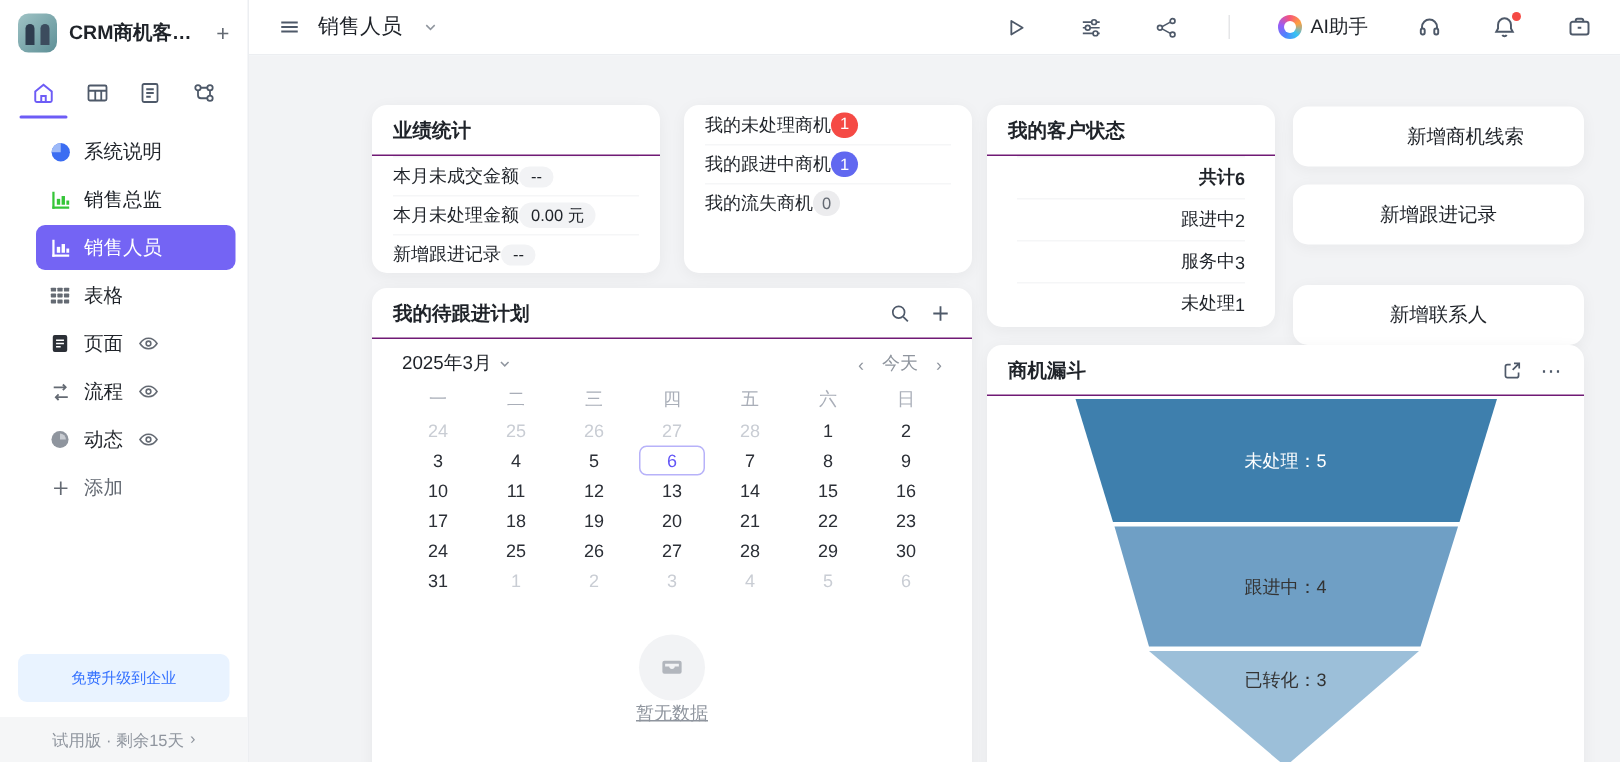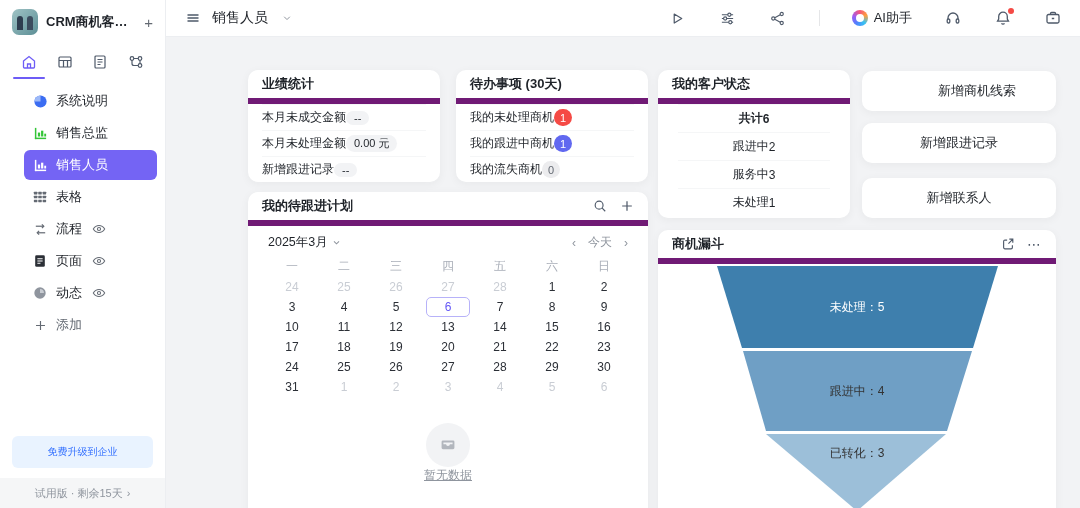--- a/index.html
+++ b/index.html
@@ -38,37 +38,37 @@
   .tb-divider { width:1px; height:16px; background:#e5e6e8; }
   .ai-chip { display:flex; align-items:center; gap:6px; cursor:pointer; }
   .ai-orb { width:16px; height:16px; border-radius:50%; background:conic-gradient(from 210deg,#4e83fd,#9a5cf5,#f5537e,#ff9f3d,#35c3f3,#4e83fd); position:relative; }
   .ai-orb:after { content:""; position:absolute; inset:4px; border-radius:50%; background:#fff; }
   .ai-label { font-size:13px; color:#1f2329; }
   .bell-dot { position:absolute; top:-1px; right:-2px; width:6px; height:6px; border-radius:50%; background:#f54a45; }
 
   
   .main { position:absolute; left:166px; top:37px; width:914px; height:471px; background:#f2f3f5; overflow:hidden; }
   .card { position:absolute; background:#fff; border-radius:10px; box-shadow:0 2px 10px rgba(31,35,41,.05); }
-  .card-title-row { display:flex; align-items:center; height:34px; padding:0 14px; border-bottom:6px solid #701a75; }
+  .card-title-row { display:flex; align-items:center; height:34px; padding:0 14px; border-bottom:1px solid #701a75; }
   .card-title { font-size:13px; font-weight:700; }
   .ct-actions { margin-left:auto; display:flex; align-items:center; gap:12px; color:#4e5969; }
   .ct-actions .tb-ic { width:15px; height:15px; }
 
   .card-perf   { left:82px;  top:33px;  width:192px; height:112px; }
   .card-todo   { left:290px; top:33px;  width:192px; height:112px; }
   .card-status { left:492px; top:33px;  width:192px; height:148px; }
   .action-btn  { position:absolute; left:696px; width:194px; height:40px; background:#fff; border-radius:10px; box-shadow:0 2px 10px rgba(31,35,41,.05); display:flex; align-items:center; justify-content:center; font-size:13px; cursor:pointer; }
   .card-cal    { left:82px;  top:155px; width:400px; height:332px; }
   .card-funnel { left:492px; top:193px; width:398px; height:300px; }
 
   .stat-row { display:flex; align-items:center; height:26px; margin:0 14px; font-size:12px; border-top:1px solid #f5f6f7; }
   .stat-row:first-of-type { border-top:none; }
   .pill { background:#f2f3f5; color:#1f2329; font-size:11px; border-radius:999px; padding:1px 8px; }
   .badge { min-width:18px; height:17px; border-radius:999px; font-size:11px; display:flex; align-items:center; justify-content:center; padding:0 5px; }
-  .st-row { display:flex; align-items:center; justify-content:center; height:28px; margin:0 20px; font-size:12px; border-top:1px solid #f5f6f7; }
+  .st-row { display:flex; align-items:center; justify-content:flex-end; height:28px; margin:0 20px; font-size:12px; border-top:1px solid #f5f6f7; }
   .st-row:first-of-type { border-top:none; }
   .st-row.total { font-weight:700; }
 
   
   .cal-month-row { display:flex; align-items:center; padding:8px 20px 4px 20px; font-size:12.5px; }
   .cal-month { display:flex; align-items:center; gap:4px; color:#1f2329; cursor:pointer; }
   .cal-nav { margin-left:auto; display:flex; align-items:center; gap:12px; color:#8f959e; font-size:12px; }
   .cal-nav span { cursor:pointer; }
   .cal-weekdays,.cal-grid { display:grid; grid-template-columns:repeat(7,1fr); padding:0 18px; }
   .cal-weekdays { height:22px; align-items:center; color:#a9aeb8; font-size:12px; text-align:center; }
@@ -173,53 +173,53 @@
               <rect x="11" y="6.5" width="4" height="3" rx="0.5"></rect>
               <rect x="1" y="11" width="4" height="3" rx="0.5"></rect>
               <rect x="6" y="11" width="4" height="3" rx="0.5"></rect>
               <rect x="11" y="11" width="4" height="3" rx="0.5"></rect>
             </svg>
           </span>
         <span>表格</span>
       </div>
       <div class="nav-item">
         <span class="ni-icon">
+            <svg class="ic" width="14" height="14" viewBox="0 0 16 16">
+              <rect x="2.5" y="1.5" width="11" height="13" rx="1.5" fill="#2b2f36"></rect>
+              <path d="M5 5.5h6M5 8h6M5 10.5h3.5" stroke="#fff" stroke-width="1.2"></path>
+            </svg>
+          </span>
+        <span>页面</span>
+        <span class="eye">
+            <svg class="ic" width="14" height="14" viewBox="0 0 16 16" fill="none" stroke="#646a73" stroke-width="1.2">
+              <path d="M1.5 8s2.5-4 6.5-4 6.5 4 6.5 4-2.5 4-6.5 4S1.5 8 1.5 8z"></path>
+              <circle cx="8" cy="8" r="1.8"></circle>
+            </svg>
+          </span>
+      </div>
+      <div class="nav-item">
+        <span class="ni-icon">
             <svg class="ic" width="15" height="15" viewBox="0 0 16 16" fill="none" stroke="#646a73" stroke-width="1.3">
               <path d="M3 4.5h8"></path>
               <path d="M9.5 2.5 11.5 4.5 9.5 6.5"></path>
               <path d="M13 11.5H5"></path>
               <path d="M6.5 9.5 4.5 11.5 6.5 13.5"></path>
             </svg>
           </span>
         <span>流程</span>
         <span class="eye">
             <svg class="ic" width="14" height="14" viewBox="0 0 16 16" fill="none" stroke="#646a73" stroke-width="1.2">
               <path d="M1.5 8s2.5-4 6.5-4 6.5 4 6.5 4-2.5 4-6.5 4S1.5 8 1.5 8z"></path>
               <circle cx="8" cy="8" r="1.8"></circle>
             </svg>
           </span>
       </div>
       <div class="nav-item">
         <span class="ni-icon">
             <svg class="ic" width="14" height="14" viewBox="0 0 16 16">
-              <rect x="2.5" y="1.5" width="11" height="13" rx="1.5" fill="#2b2f36"></rect>
-              <path d="M5 5.5h6M5 8h6M5 10.5h3.5" stroke="#fff" stroke-width="1.2"></path>
-            </svg>
-          </span>
-        <span>页面</span>
-        <span class="eye">
-            <svg class="ic" width="14" height="14" viewBox="0 0 16 16" fill="none" stroke="#646a73" stroke-width="1.2">
-              <path d="M1.5 8s2.5-4 6.5-4 6.5 4 6.5 4-2.5 4-6.5 4S1.5 8 1.5 8z"></path>
-              <circle cx="8" cy="8" r="1.8"></circle>
-            </svg>
-          </span>
-      </div>
-      <div class="nav-item">
-        <span class="ni-icon">
-            <svg class="ic" width="14" height="14" viewBox="0 0 16 16">
               <circle cx="8" cy="8" r="6.5" fill="#8f959e"></circle>
               <path d="M8 8V3.5A4.5 4.5 0 0 1 12.5 8Z" fill="#c8ccd2"></path>
             </svg>
           </span>
         <span>动态</span>
         <span class="eye">
             <svg class="ic" width="14" height="14" viewBox="0 0 16 16" fill="none" stroke="#646a73" stroke-width="1.2">
               <path d="M1.5 8s2.5-4 6.5-4 6.5 4 6.5 4-2.5 4-6.5 4S1.5 8 1.5 8z"></path>
               <circle cx="8" cy="8" r="1.8"></circle>
             </svg>
@@ -321,23 +321,20 @@
         <span>本月未处理金额</span>
         <span class="pill">0.00 元</span>
       </div>
       <div class="stat-row">
         <span>新增跟进记录</span>
         <span class="pill">--</span>
       </div>
     </div>
 
     <div class="card card-todo">
-      <div class="card-title-row">
-          <span class="card-title">待办事项 (30天)</span>
-        </div>
       <div class="stat-row">
         <span>我的未处理商机</span>
         <span class="badge" style="background: rgb(245, 74, 69); color: rgb(255, 255, 255);">1</span>
       </div>
       <div class="stat-row">
         <span>我的跟进中商机</span>
         <span class="badge" style="background: rgb(97, 104, 240); color: rgb(255, 255, 255);">1</span>
       </div>
       <div class="stat-row">
         <span>我的流失商机</span>
@@ -362,21 +359,21 @@
         <span>3</span>
       </div>
       <div class="st-row">
         <span>未处理</span>
         <span>1</span>
       </div>
     </div>
 
     <div class="action-btn" style="top:34px;padding-left:36px;">新增商机线索</div>
     <div class="action-btn" style="top:86px;">新增跟进记录</div>
-    <div class="action-btn" style="top:141px;">新增联系人</div>
+    <div class="action-btn" style="top:153px;">新增联系人</div>
 
     <div class="card card-cal">
       <div class="card-title-row">
         <span class="card-title">我的待跟进计划</span>
         <span class="ct-actions">
           <span class="tb-ic">
               <svg class="ic" width="14" height="14" viewBox="0 0 16 16" fill="none" stroke="#4e5969" stroke-width="1.3">
                 <circle cx="7" cy="7" r="4.5"></circle>
                 <path d="M10.5 10.5 14 14"></path>
               </svg>

